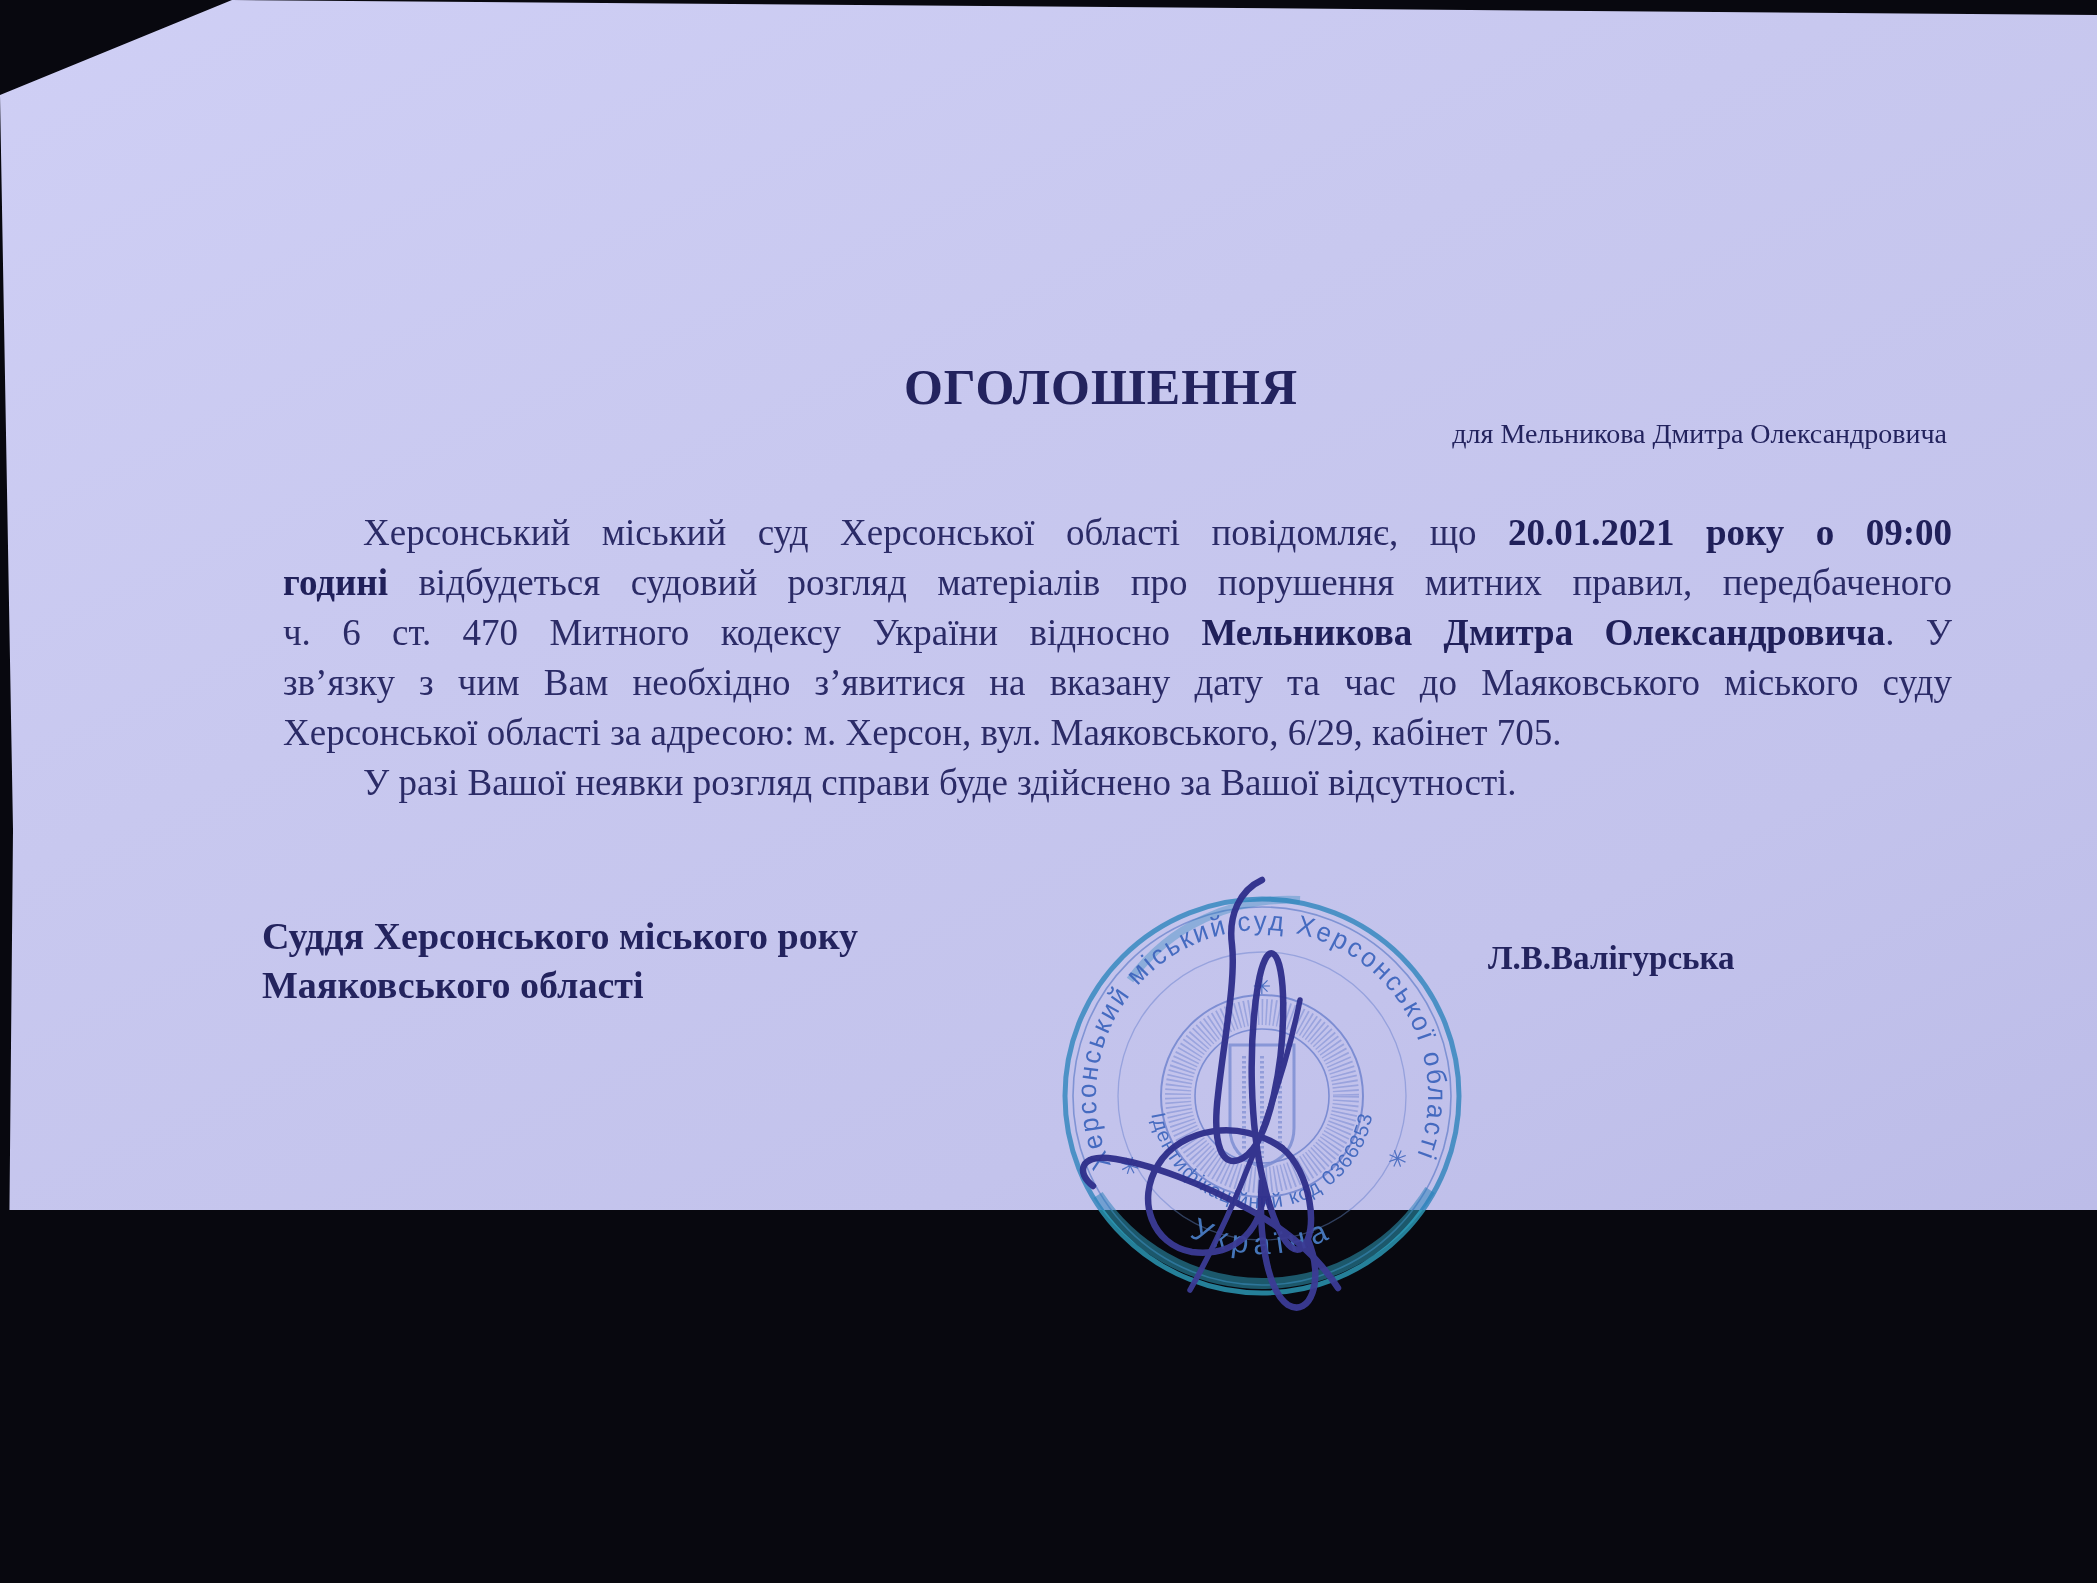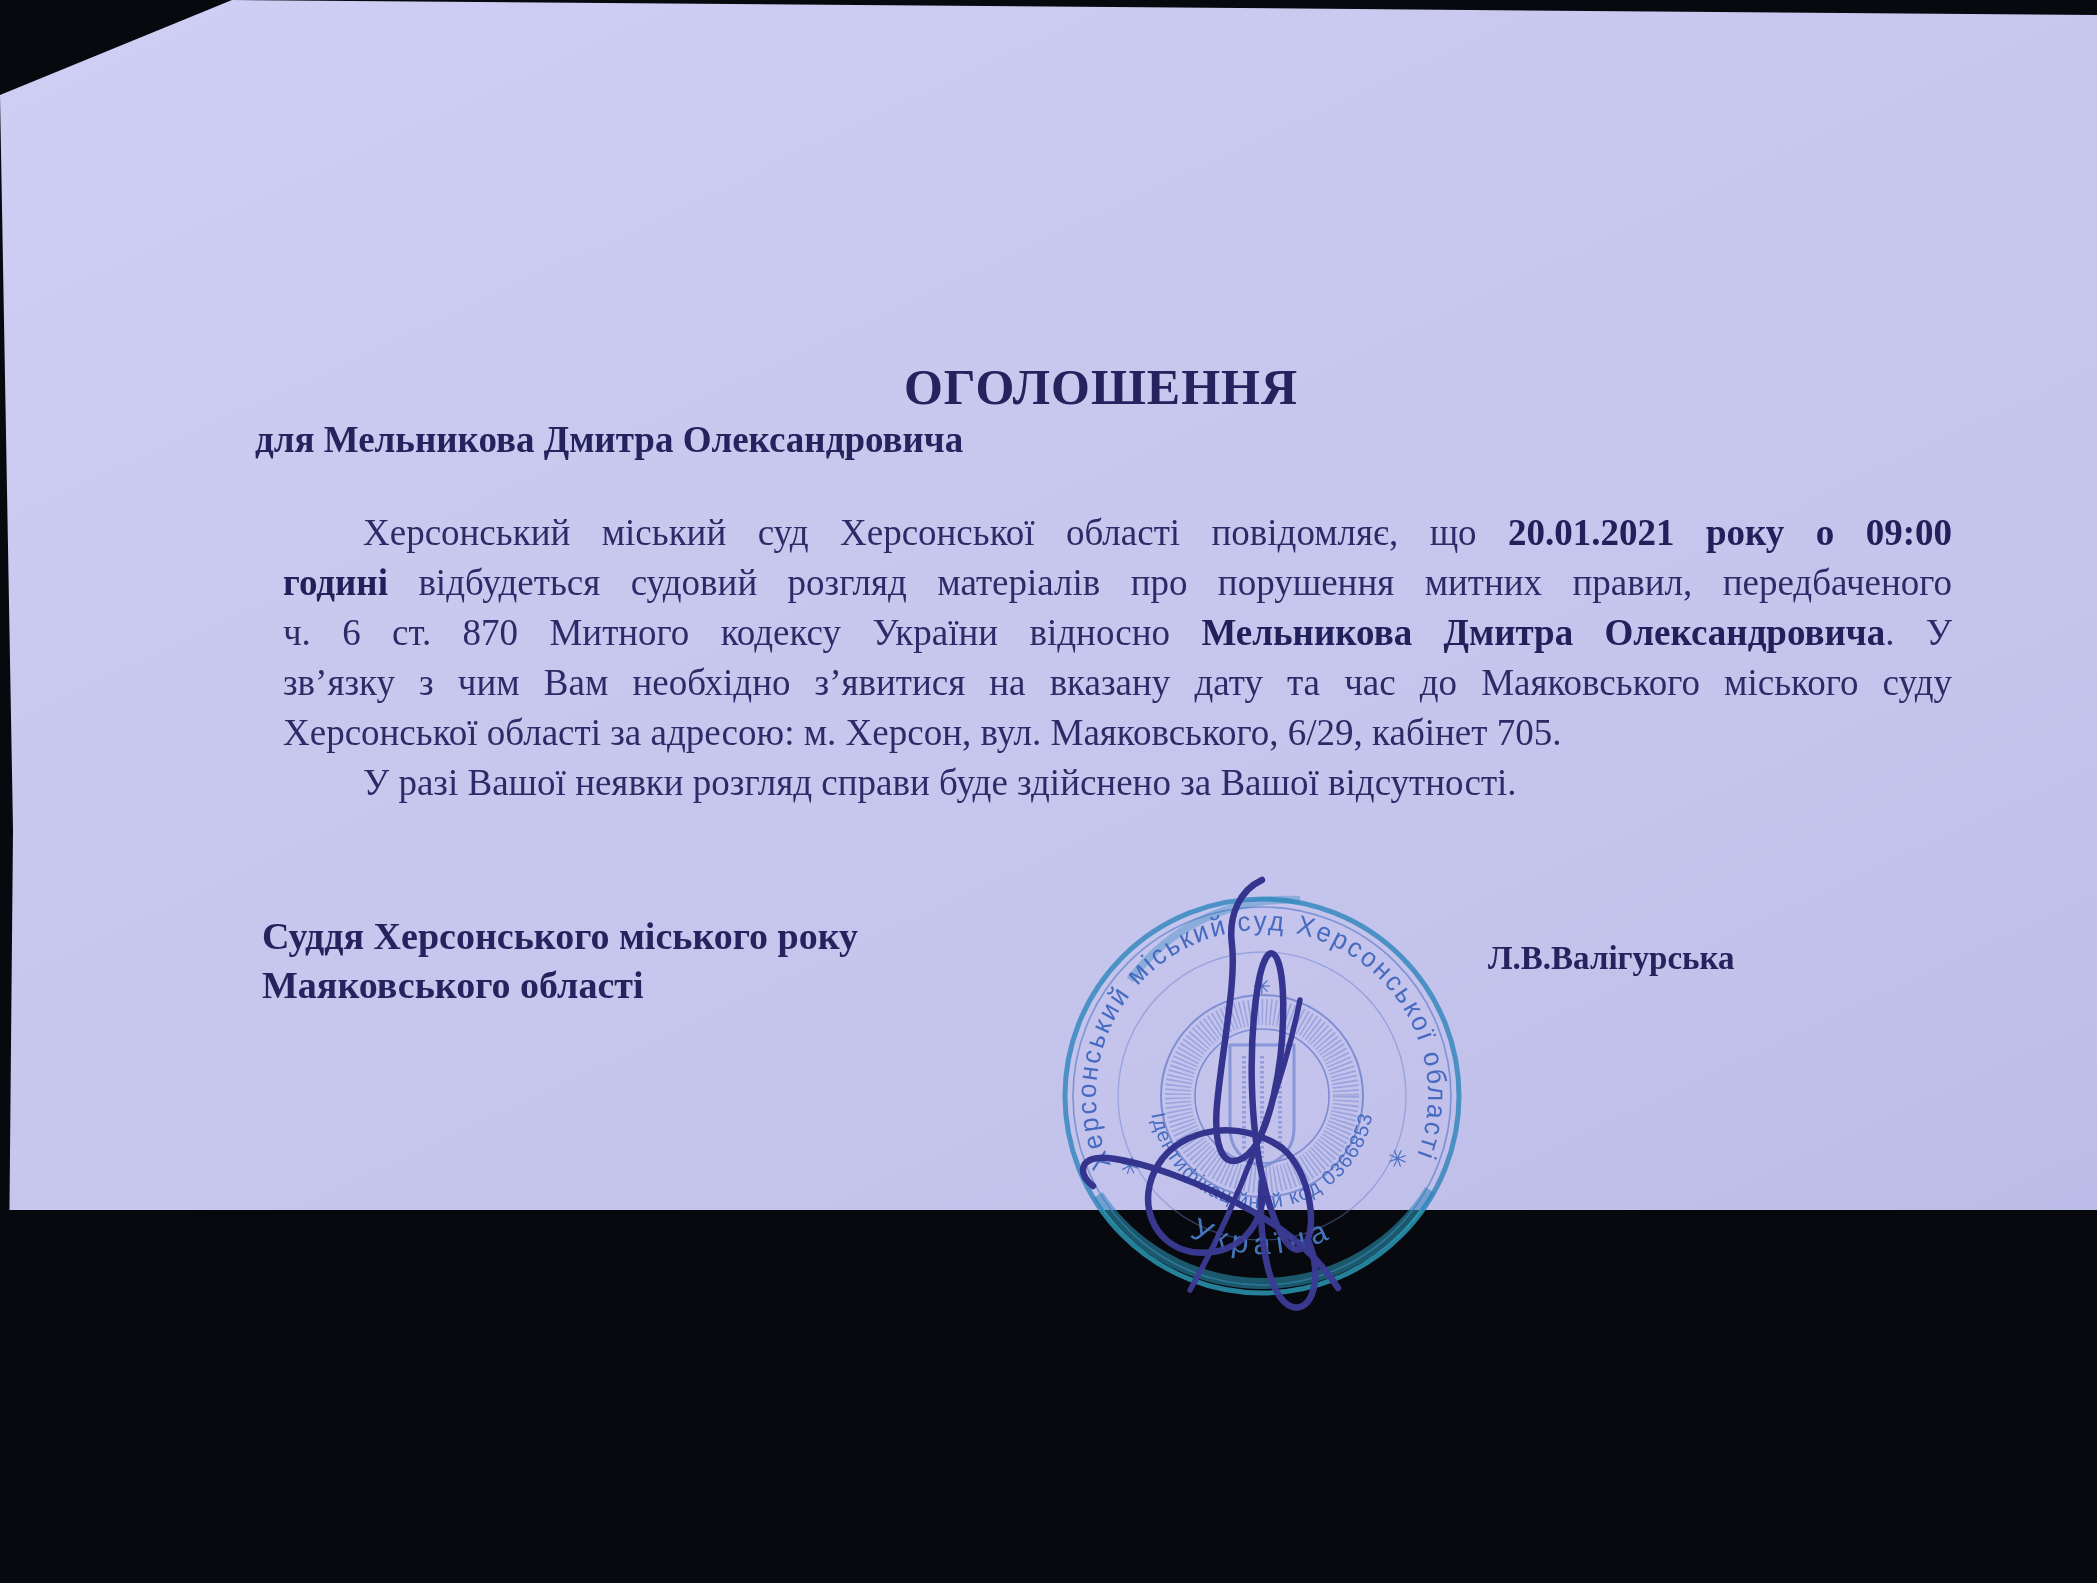--- a/index.html
+++ b/index.html
@@ -15,21 +15,21 @@
     background:linear-gradient(155deg,#cfcff5 0%,#c8c8ef 40%,#c3c3ec 75%,#bcbce8 100%);
     clip-path:polygon(232px 0px,2097px 15px,2097px 1552px,222px 1583px,6px 1583px,13px 830px,0px 95px);
   }
   .doc-title{
     position:absolute;left:255px;top:358px;width:1692px;
     text-align:center;font-weight:bold;font-size:50px;letter-spacing:1px;
     color:#23235e;
   }
   .doc-subtitle{
     position:absolute;left:255px;top:418px;width:1692px;
-    text-align:left;font-weight:bold;font-size:37px;
+    text-align:right;font-weight:normal;font-size:28px;
     color:#23235e;
   }
   #body-lines{
     position:absolute;left:255px;top:508px;width:1697px;
     font-size:37px;color:#2b2b67;
   }
   #body-lines .line{height:50px;line-height:50px;white-space:normal;margin-left:28px;}
   #body-lines .just{text-align:justify;text-align-last:justify;}
   #body-lines .ind{padding-left:80px;box-sizing:border-box;}
   #body-lines .b{font-weight:bold;color:#20205a;}
@@ -51,21 +51,21 @@
 <body>
 
 <div id="paper">
 
   <div class="doc-title">ОГОЛОШЕННЯ</div>
   <div class="doc-subtitle">для Мельникова Дмитра Олександровича</div>
 
   <div id="body-lines">
       <div class="line just ind"><span>Херсонський міський суд Херсонської області повідомляє, що </span><span class="b">20.01.2021 року о 09:00</span></div>
       <div class="line just"><span class="b">годині</span><span> відбудеться судовий розгляд матеріалів про порушення митних правил, передбаченого</span></div>
-      <div class="line just"><span>ч. 6 ст. 870 Митного кодексу України відносно </span><span class="b">Мельникова Дмитра Олександровича</span><span>. У</span></div>
+      <div class="line just"><span>ч. 6 ст. 470 Митного кодексу України відносно </span><span class="b">Мельникова Дмитра Олександровича</span><span>. У</span></div>
       <div class="line just"><span>зв’язку з чим Вам необхідно з’явитися на вказану дату та час до Маяковського міського суду</span></div>
       <div class="line"><span>Херсонської області за адресою: м. Херсон, вул. Маяковського, 6/29, кабінет 705.</span></div>
       <div class="line ind"><span>У разі Вашої неявки розгляд справи буде здійснено за Вашої відсутності.</span></div>
     </div>
 
   <div class="sig-block">
     <div>Суддя Херсонського міського року</div>
     <div>Маяковського області</div>
   </div>
 

